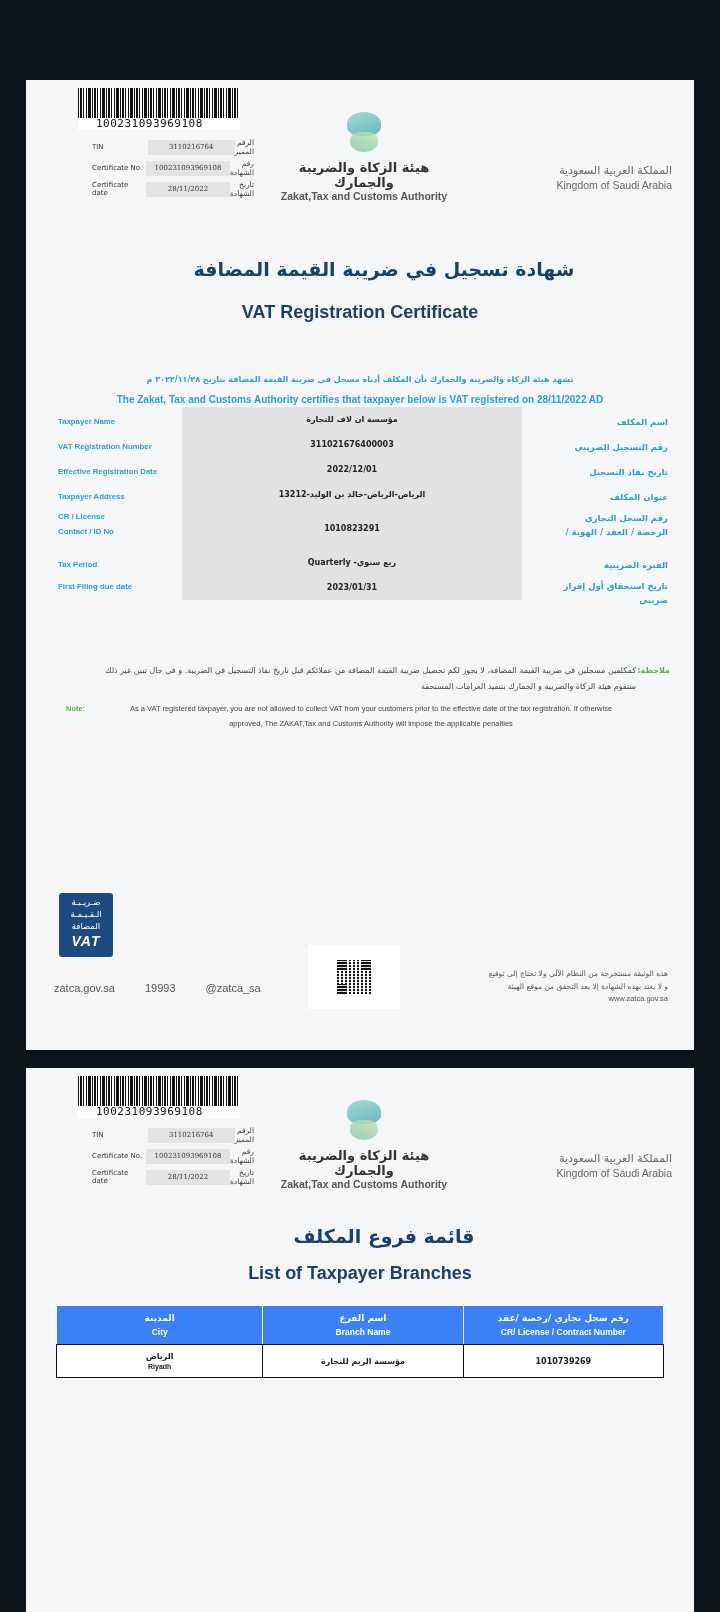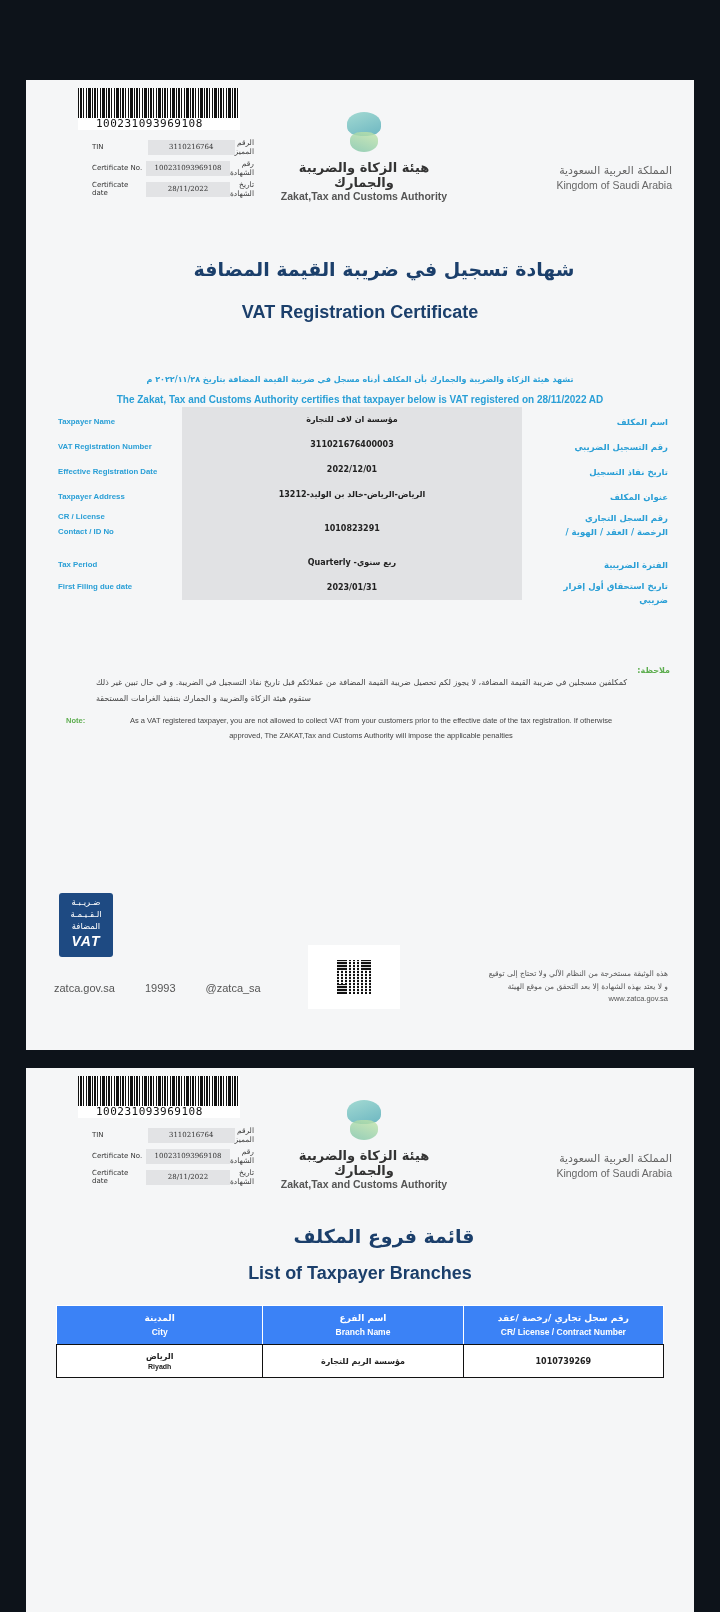--- a/index.html
+++ b/index.html
@@ -44,21 +44,21 @@
   
   .fields { position: absolute; left: 32px; top: 327px; width: 610px; }
   .frow { position: relative; display: flex; align-items: flex-start; margin-bottom: 0; }
   .frow .en { width: 124px; font-family: "Liberation Sans", sans-serif; font-size: 7.8px; font-weight: bold; color: #2a9fd6; padding-top: 9px; line-height: 11px; }
   .frow .val { width: 340px; background: #e1e2e4; margin-left: 0; text-align: center; font-size: 8px; font-weight: bold; color: #222; display: flex; align-items: center; justify-content: center; }
   .frow .ar { flex: 1; text-align: right; font-size: 8.5px; font-weight: bold; color: #2a9fd6; padding-top: 8px; line-height: 14px; }
 
   .note { position: absolute; left: 32px; top: 583px; width: 612px; }
   .note .ar-line { display: flex; direction: rtl; font-size: 8px; color: #444; line-height: 16px; }
   .note .ar-lab { color: #5dad4f; font-weight: bold; width: 34px; }
-  .note .ar-txt { width: 540px; text-align: left; margin-top: 12px; }
+  .note .ar-txt { width: 540px; text-align: right; }
   .note .en-line { display: flex; margin-top: 6px; font-family: "Liberation Sans", sans-serif; font-size: 7.5px; color: #444; line-height: 15px; }
   .note .en-lab { color: #5dad4f; font-weight: bold; width: 58px; padding-left: 8px; }
   .note .en-txt { width: 510px; text-align: center; }
 
   
   .vat-badge { position: absolute; left: 33px; top: 813px; width: 54px; height: 64px; background: #1e4a82; border-radius: 3px; color: #fff; text-align: center; padding-top: 3px; }
   .vat-badge .t { font-size: 8.5px; line-height: 12px; }
   .vat-badge .v { font-family: "Liberation Sans", sans-serif; font-size: 14px; font-weight: bold; font-style: italic; letter-spacing: 1px; margin-top: 1px; }
   .foot-links { position: absolute; left: 28px; top: 902px; display: flex; font-family: "Liberation Sans", sans-serif; font-size: 11px; color: #555; }
   .foot-links span { margin-right: 30px; }

